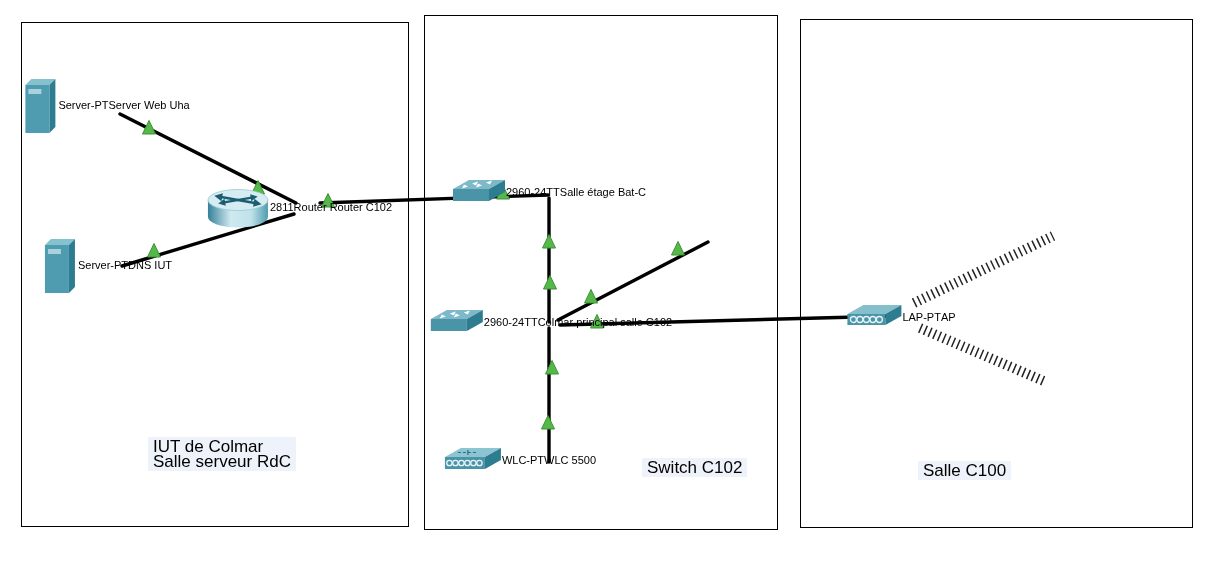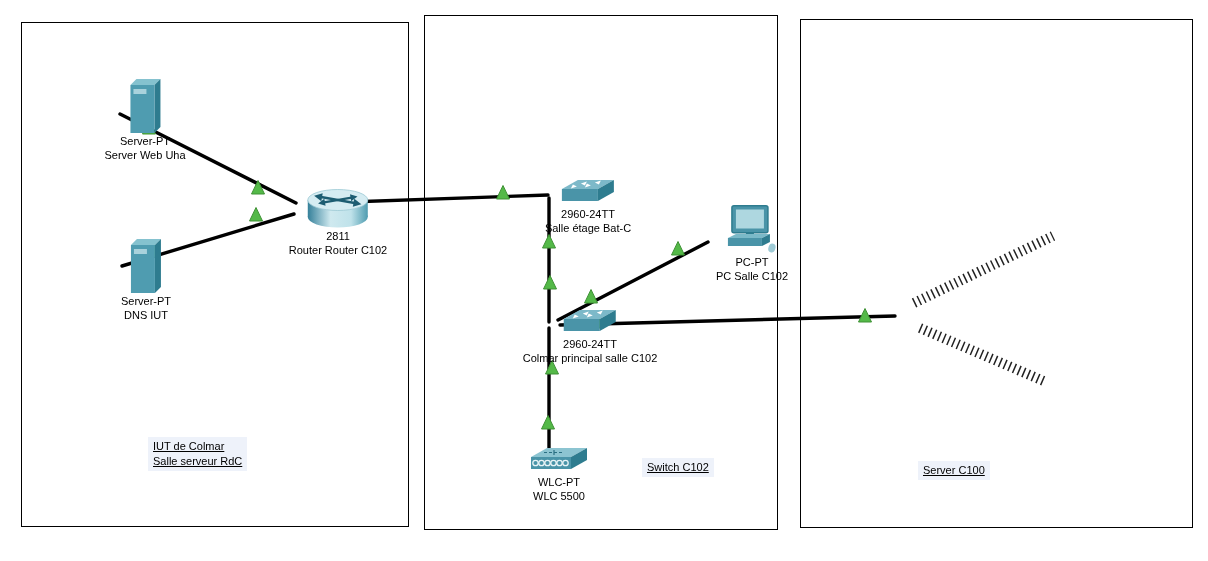--- a/index.html
+++ b/index.html
@@ -2,42 +2,42 @@
 <html><head>
 <meta charset="utf-8">
 <style>
   html,body{margin:0;padding:0;background:#fff;}
   .canvas{
     position:relative;width:1208px;height:561px;background:#ffffff;overflow:hidden;
     font-family:"Liberation Sans", sans-serif;color:#000;
   }
   .zone{position:absolute;border:1.5px solid #000;background:transparent;z-index:1;}
   .links{position:absolute;left:0;top:0;z-index:2;}
-  .device{position:absolute;z-index:3;display:flex;flex-direction:column;align-items:center;transform:translateX(-50%);margin-left:39px;}
+  .device{position:absolute;z-index:3;display:flex;flex-direction:row;align-items:center;transform:translateX(-50%);}
   .device .lbl{font-size:11px;line-height:13px;white-space:nowrap;text-align:center;margin-top:1px;}
-  .note{position:absolute;z-index:1;background:#eef2fa;padding:2px 5px;font-size:11px;line-height:15px;white-space:nowrap;text-decoration:underline;}
+  .note{position:absolute;z-index:1;background:#eef2fa;padding:2px 5px;font-size:17px;line-height:15px;white-space:nowrap;}
 </style>
 </head>
 <body>
 
 <div class="canvas">
 
   <div class="zone" style="left:21px;top:22px;width:386px;height:503px"></div>
   <div class="zone" style="left:424px;top:15px;width:352px;height:513px"></div>
   <div class="zone" style="left:800px;top:19px;width:391px;height:507px"></div>
 
   <div class="note" style="left:148px;top:437px">
     <div>IUT de Colmar</div>
     <div>Salle serveur RdC</div>
   </div>
   <div class="note" style="left:642px;top:458px">
     <div>Switch C102</div>
   </div>
   <div class="note" style="left:918px;top:461px">
-    <div>Server C100</div>
+    <div>Salle C100</div>
   </div>
 
   <svg class="links" width="1208" height="561" viewBox="0 0 1208 561">
     <g stroke="#000000" stroke-width="3.4" stroke-linecap="round">
       <line x1="120" y1="114" x2="296" y2="203"></line>
       <line x1="122" y1="266" x2="294" y2="214"></line>
       <line x1="320" y1="203" x2="548" y2="195"></line>
       <line x1="549" y1="198" x2="549" y2="322"></line>
       <line x1="558" y1="320" x2="708" y2="242"></line>
       <line x1="560" y1="325" x2="895" y2="316"></line>
@@ -124,33 +124,20 @@
         <polygon points="20,6.5 26,4.5 24,8.5"></polygon>
           <polygon points="34,5.5 40,3.5 38,7.5"></polygon>
         <polygon points="16,9.5 10,11.5 12,7.5"></polygon>
           <polygon points="30,8.5 24,10.5 26,6.5"></polygon>
       </g>
     </svg>
     <div class="lbl">2960-24TT</div>
     <div class="lbl">Salle étage Bat-C</div>
   </div>
 
-  <div class="device" style="left:713px;top:205px">
-    <svg width="54" height="50" viewBox="0 0 54 50">
-      <rect x="7" y="0.8" width="36" height="27" rx="2" fill="#4a94a8" stroke="#2e7c8f" stroke-width="1.5"></rect>
-      <rect x="11" y="4.5" width="28" height="19" fill="#aed7e0"></rect>
-      <rect x="21" y="27.8" width="8" height="3" fill="#2e7c8f"></rect>
-      <polygon points="3,33 37,33 45,29 11,29" fill="#7ab9c8"></polygon>
-      <rect x="3" y="33" width="34" height="8" fill="#4a94a8"></rect>
-      <polygon points="37,33 45,29 45,37 37,41" fill="#2e7c8f"></polygon>
-      <ellipse cx="47" cy="43" rx="3.5" ry="4.5" fill="#9fcbd6" transform="rotate(20 47 43)"></ellipse>
-    </svg>
-    <div class="lbl">PC-PT</div>
-    <div class="lbl">PC Salle C102</div>
-  </div>
 
   <div class="device" style="left:551px;top:307px">
     <svg width="54" height="30" viewBox="0 0 54 30">
       <polygon points="1,12 37,12 53,3 17,3" fill="#7db9c9"></polygon>
       <rect x="1" y="12" width="36" height="12" fill="#4a94a8"></rect>
       <polygon points="37,12 53,3 53,15 37,24" fill="#2e7c8f"></polygon>
       <g fill="#ffffff">
         <polygon points="20,6.5 26,4.5 24,8.5"></polygon>
           <polygon points="34,5.5 40,3.5 38,7.5"></polygon>
         <polygon points="16,9.5 10,11.5 12,7.5"></polygon>
@@ -174,16 +161,32 @@
           <circle cx="17.5" cy="18" r="2.7"></circle>
         <circle cx="23.5" cy="18" r="2.7"></circle>
           <circle cx="29.5" cy="18" r="2.7"></circle>
           <circle cx="35.5" cy="18" r="2.7"></circle>
       </g>
     </svg>
     <div class="lbl">WLC-PT</div>
     <div class="lbl">WLC 5500</div>
   </div>
 
+  <div class="device" style="left:901px;top:303px">
+    <svg width="56" height="28" viewBox="0 0 56 28">
+      <polygon points="1,11 39,11 55,2 17,2" fill="#85bfcc"></polygon>
+      <rect x="1" y="11" width="38" height="11" fill="#4a94a8"></rect>
+      <polygon points="39,11 55,2 55,13 39,22" fill="#2e7c8f"></polygon>
+      <g fill="none" stroke="#e8f4f7" stroke-width="1.3">
+        <circle cx="7" cy="16.5" r="3"></circle>
+          <circle cx="13.5" cy="16.5" r="3"></circle>
+          <circle cx="20" cy="16.5" r="3"></circle>
+        <circle cx="26.5" cy="16.5" r="3"></circle>
+          <circle cx="33" cy="16.5" r="3"></circle>
+      </g>
+    </svg>
+    <div class="lbl">LAP-PT</div>
+    <div class="lbl">AP</div>
+  </div>
 
 
 
 </div>
 
 </body></html>

